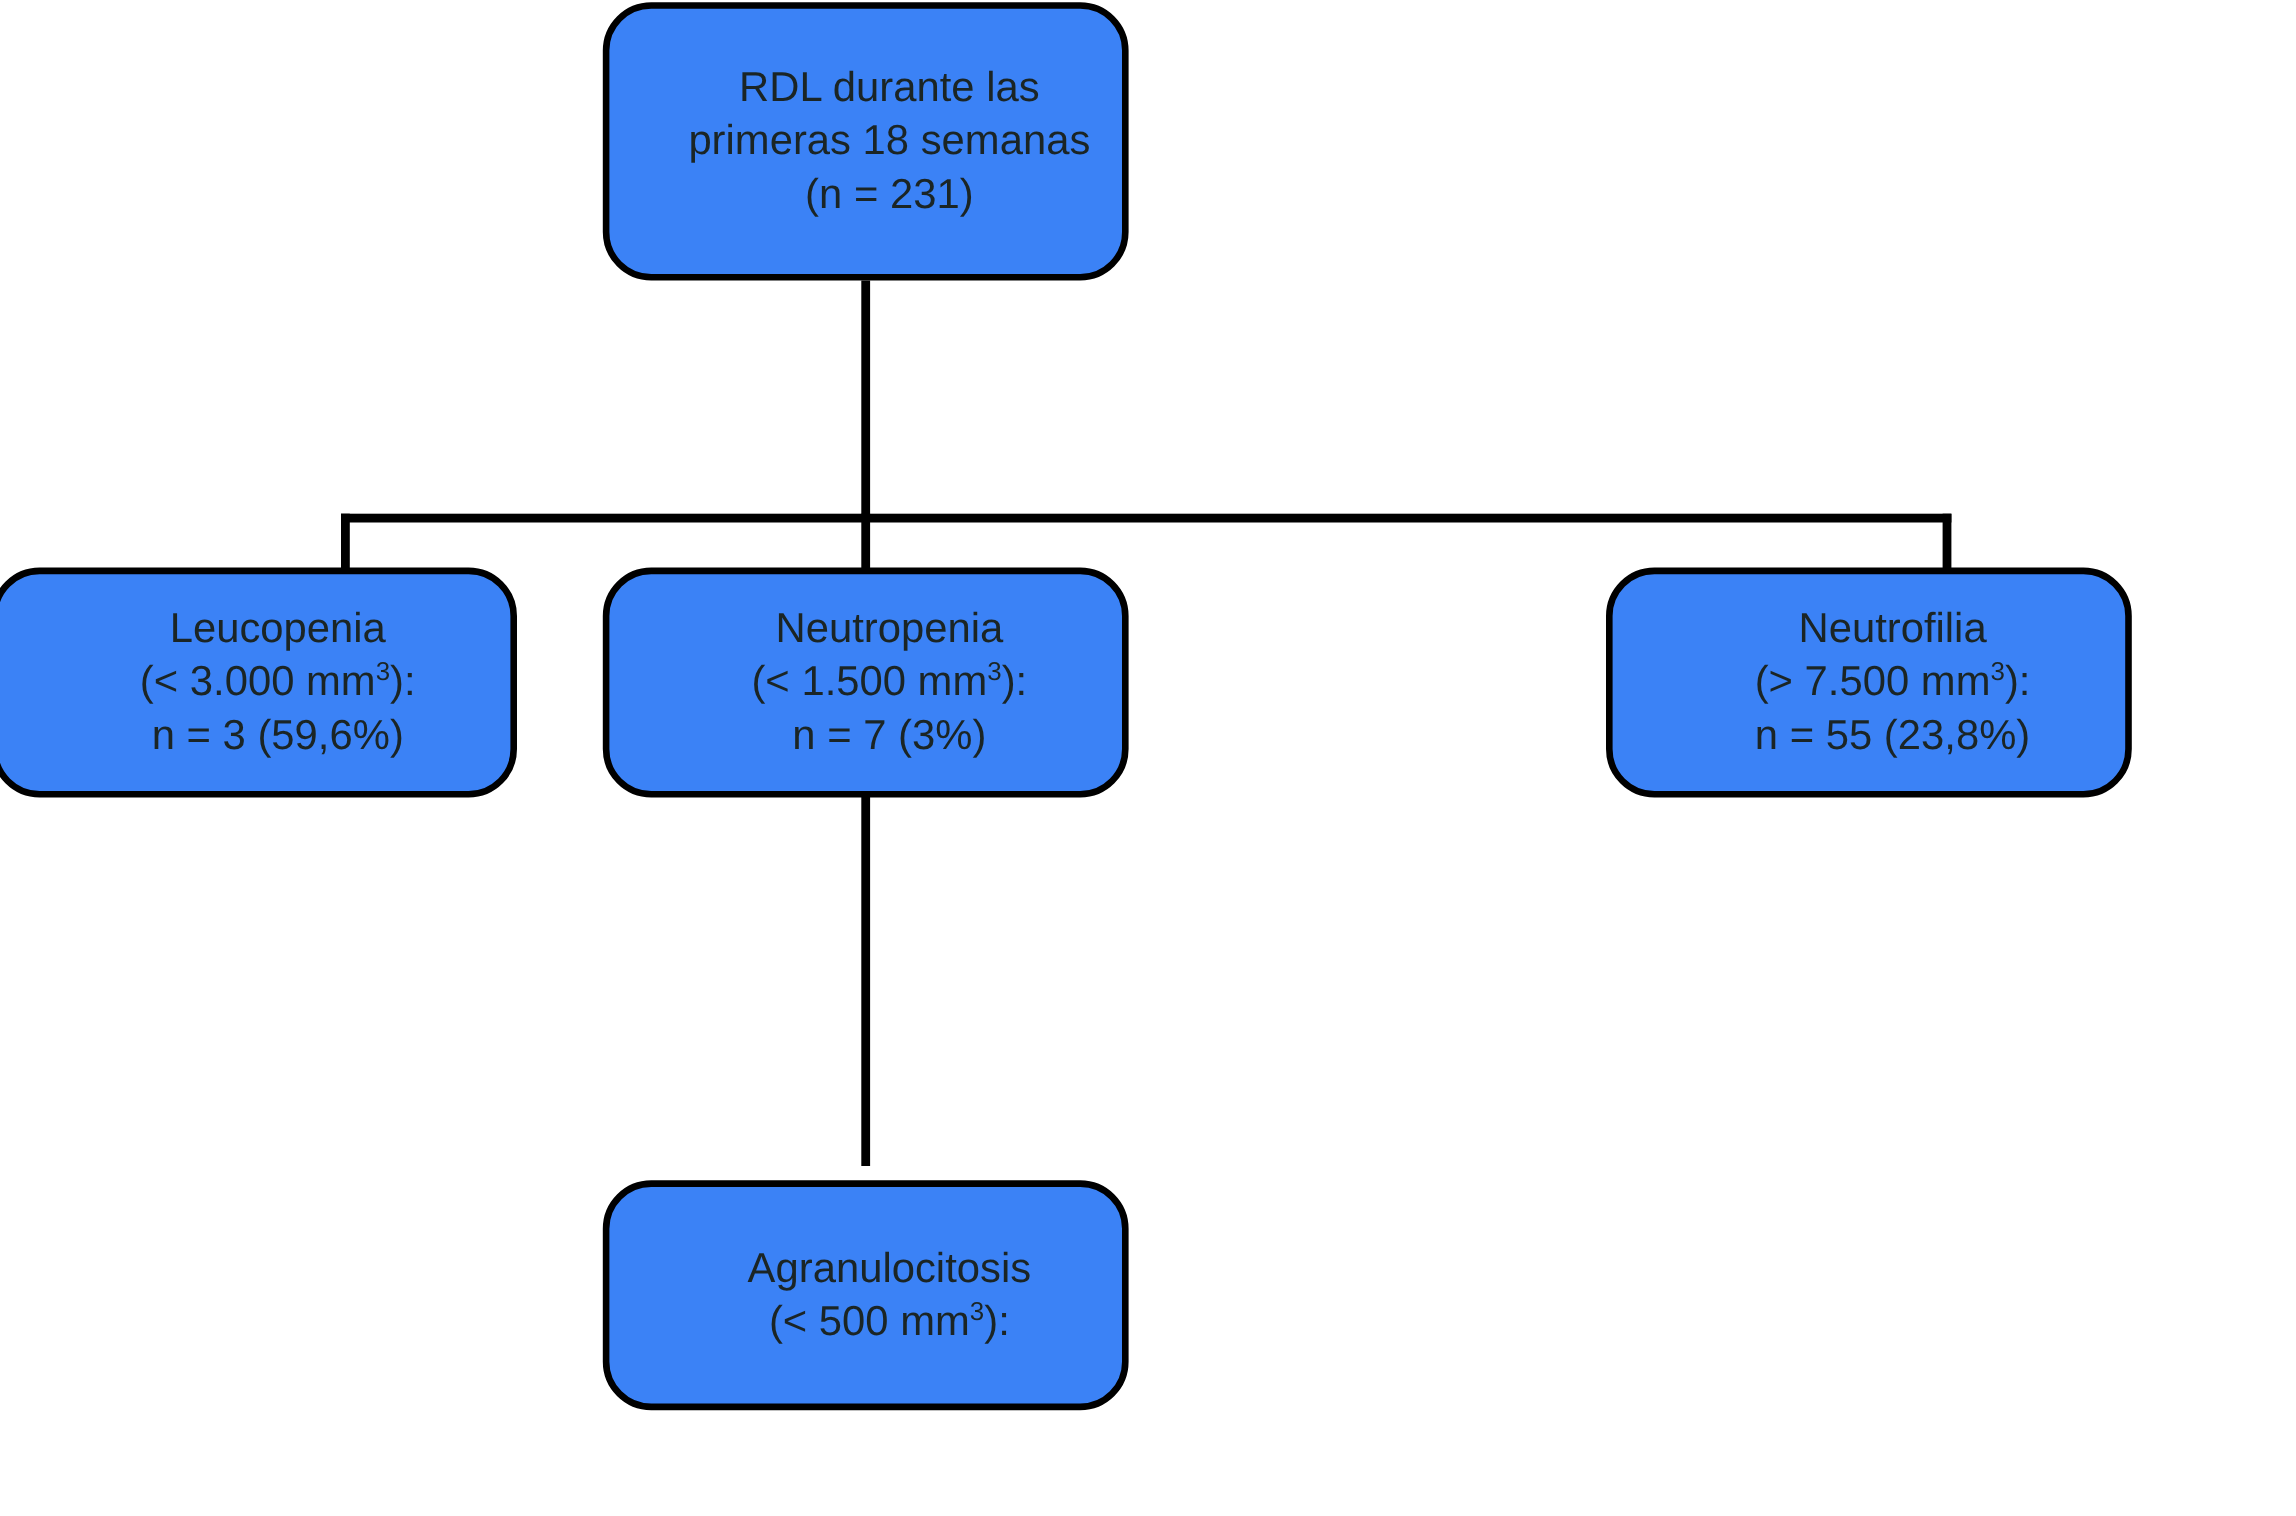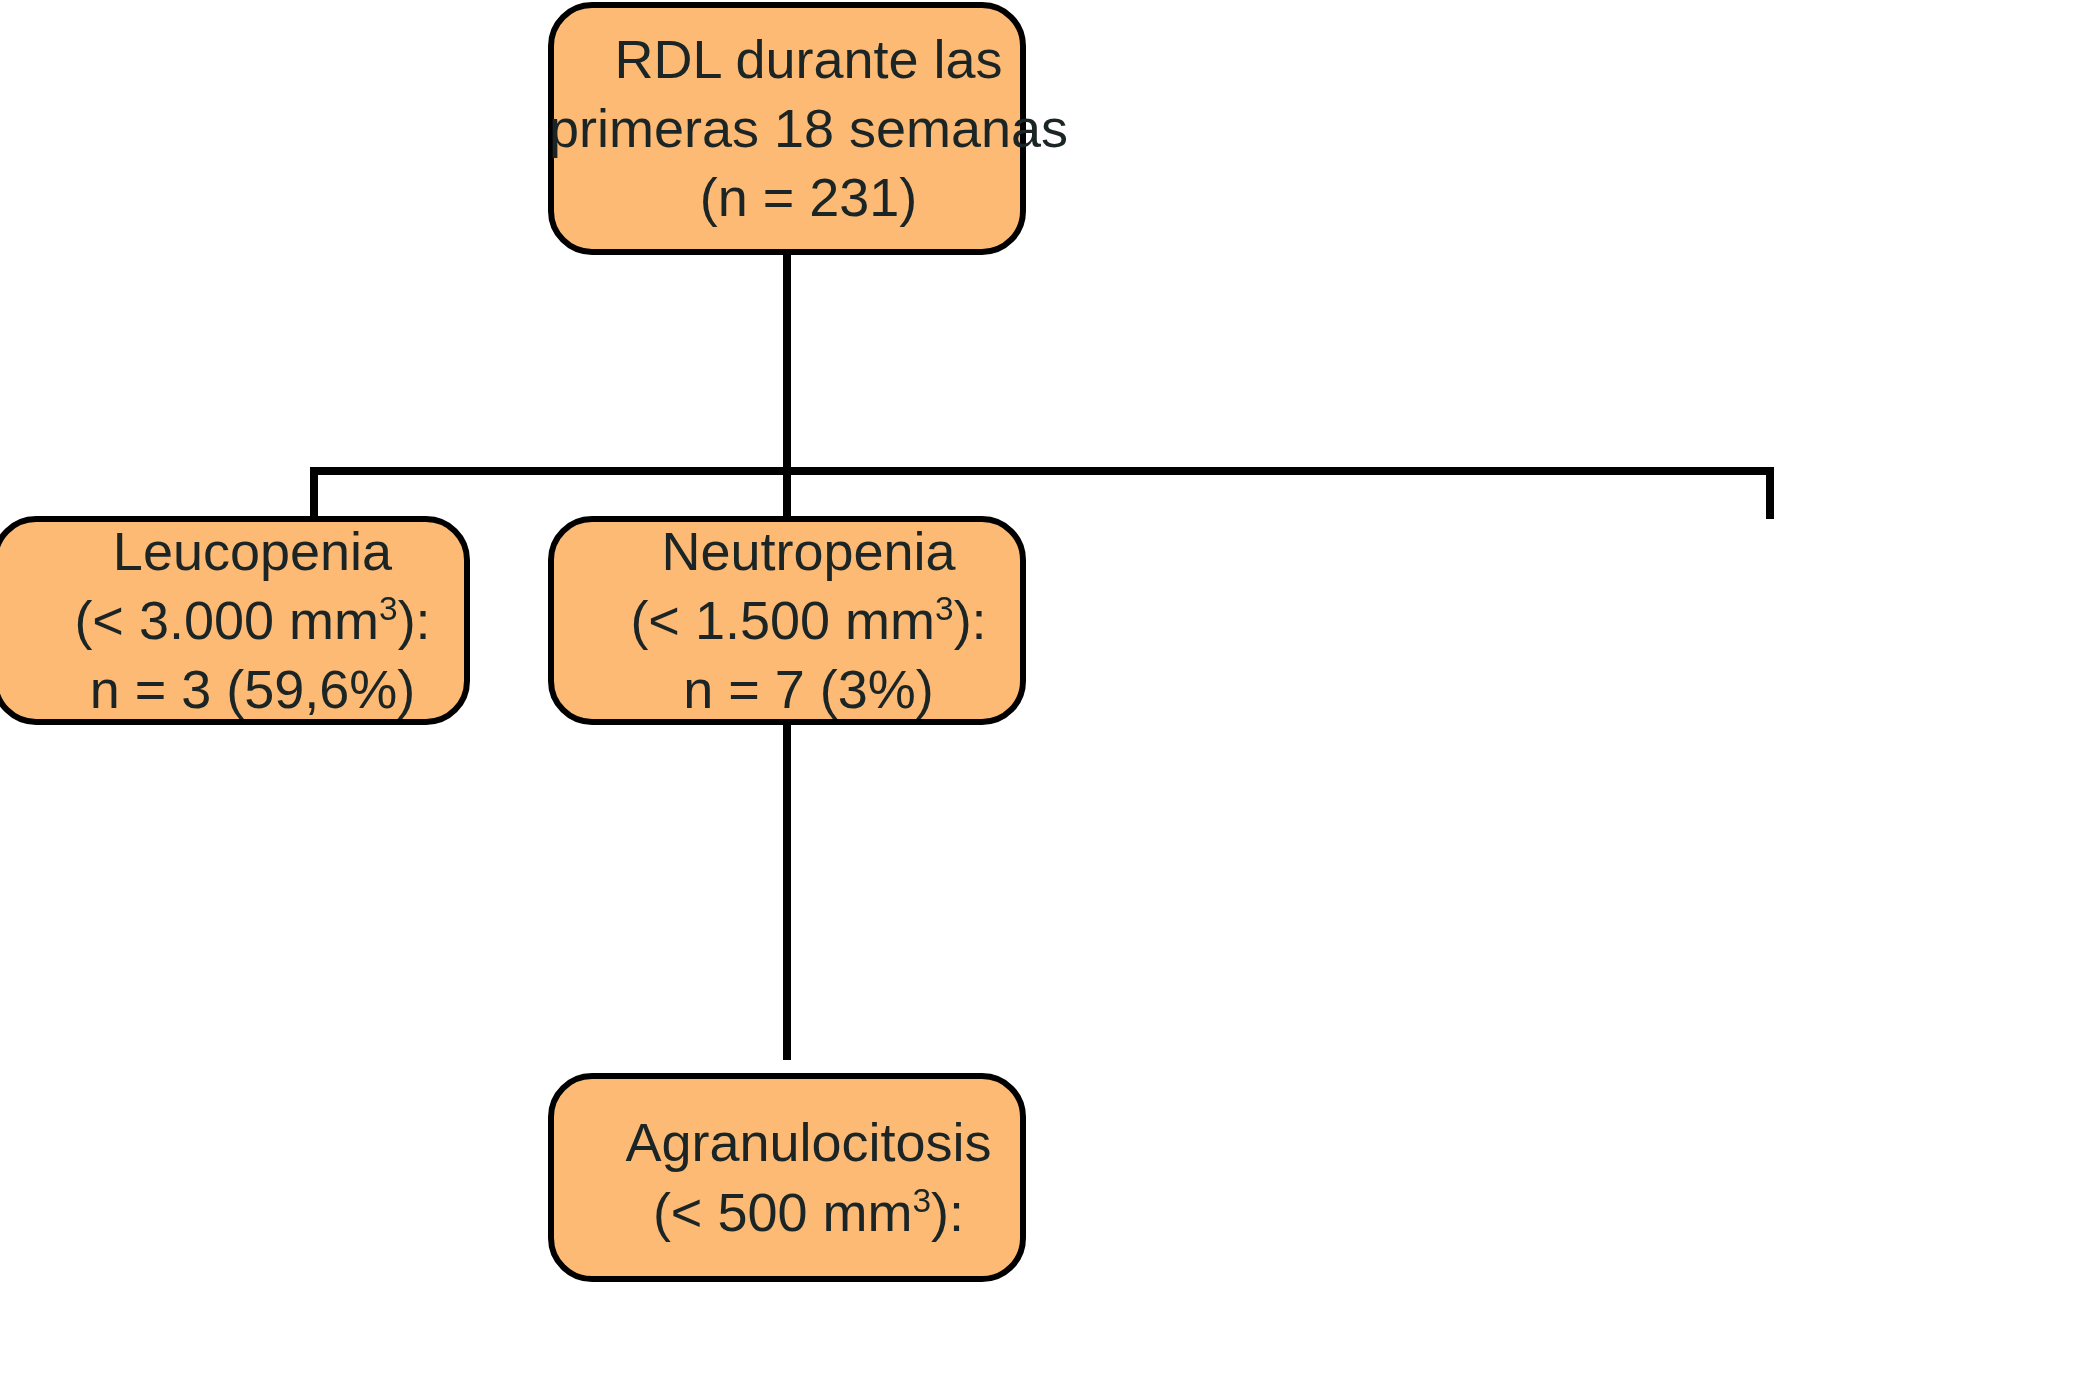--- a/index.html
+++ b/index.html
@@ -14,29 +14,29 @@
   #canvas {
     position: relative;
     width: 2087px;
     height: 1378px;
     background: #ffffff;
     overflow: hidden;
   }
   .node {
     position: absolute;
     box-sizing: border-box;
-    background: #fdba74;
+    background: #3b82f6;
     border: 6px solid #000000;
     border-radius: 44px;
     display: flex;
     flex-direction: column;
     align-items: center;
     justify-content: center;
     color: #1b2525;
-    font-size: 54px;
+    font-size: 38px;
     line-height: 1.28;
     text-align: center;
     z-index: 2;
     padding-left: 43px;
   }
   .node .line {
     white-space: nowrap;
     display: block;
   }
   .node sup {
@@ -87,19 +87,24 @@
     <span class="line"><span>(&lt; 3.000 mm</span><sup>3</sup><span>):</span></span>
     <span class="line">n = 3 (59,6%)</span>
   </div>
 
   <div class="node" id="node-neutrop">
     <span class="line">Neutropenia</span>
     <span class="line"><span>(&lt; 1.500 mm</span><sup>3</sup><span>):</span></span>
     <span class="line">n = 7 (3%)</span>
   </div>
 
+  <div class="node" id="node-neutrof">
+    <span class="line">Neutrofilia</span>
+    <span class="line"><span>(&gt; 7.500 mm</span><sup>3</sup><span>):</span></span>
+    <span class="line">n = 55 (23,8%)</span>
+  </div>
 
   <div class="node" id="node-agranulo">
     <span class="line">Agranulocitosis</span>
     <span class="line"><span>(&lt; 500 mm</span><sup>3</sup><span>):</span></span>
   </div>
 
 </div>
 
 </body></html>

